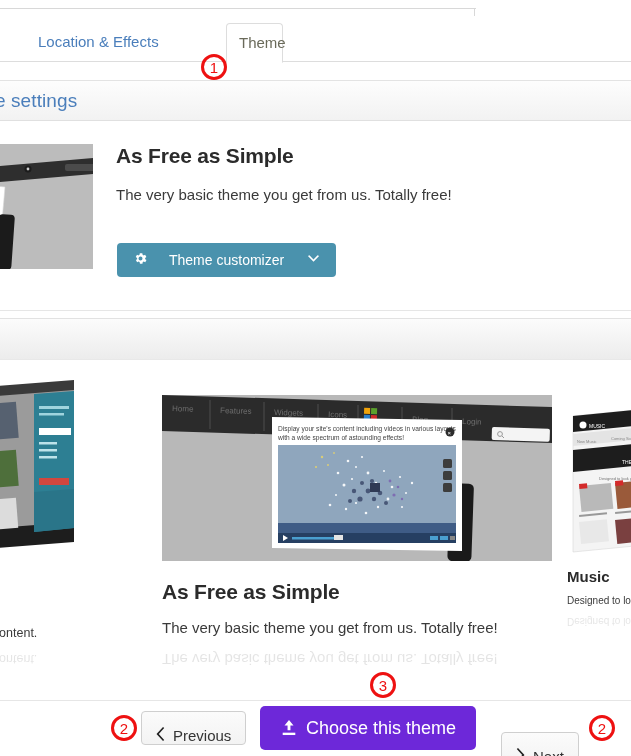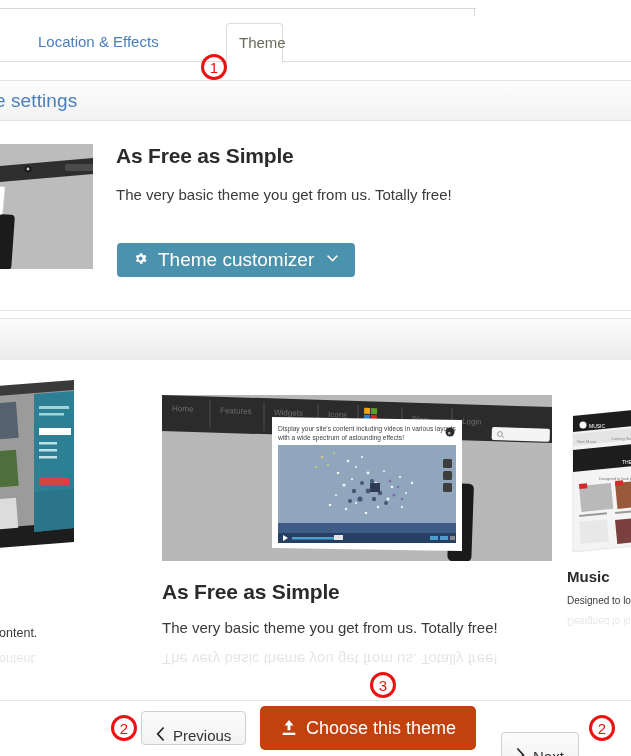--- a/index.html
+++ b/index.html
@@ -140,26 +140,26 @@
     color: #3a3a3a;
   }
   .btn-customizer {
     position: absolute;
     left: 117px;
     top: 243px;
     height: 34px;
     padding: 0 16px;
     background: #4a92ad;
     color: #ffffff;
-    font-size: 19px;
+    font-size: 14px;
     border: none;
     border-radius: 4px;
     display: flex;
     align-items: center;
-    gap: 10px;
+    gap: 21px;
     cursor: pointer;
     font-family: "Liberation Sans", sans-serif;
   }
   .btn-customizer .caret { font-size: 12px; margin-left: 2px; }
 
   
   .div-a { position:absolute; left:0; top:310px; width:631px; height:1px; background:#e6e6e6; }
   .div-b { position:absolute; left:0; top:318px; width:631px; height:1px; background:#e2e2e2; }
 
   .carousel-head {
@@ -254,21 +254,21 @@
   .btn-secondary {
     background: linear-gradient(to bottom, #fbfbfb 0%, #f3f3f3 100%);
     border: 1px solid #cfcfcf;
     color: #333333;
     font-size: 15px;
     height: 34px;
     padding: 0 14px;
     align-items: flex-end;
   }
   .btn-primary {
-    background: #c2410c;
+    background: #6d28d9;
     border: none;
     color: #ffffff;
     font-size: 18px;
     height: 44px;
     padding: 0 20px;
     border-radius: 5px;
   }
   #btn-previous { left: 141px; top: 711px; }
   #btn-choose   { left: 260px; top: 706px; }
   #btn-next     { left: 501px; top: 732px; }

